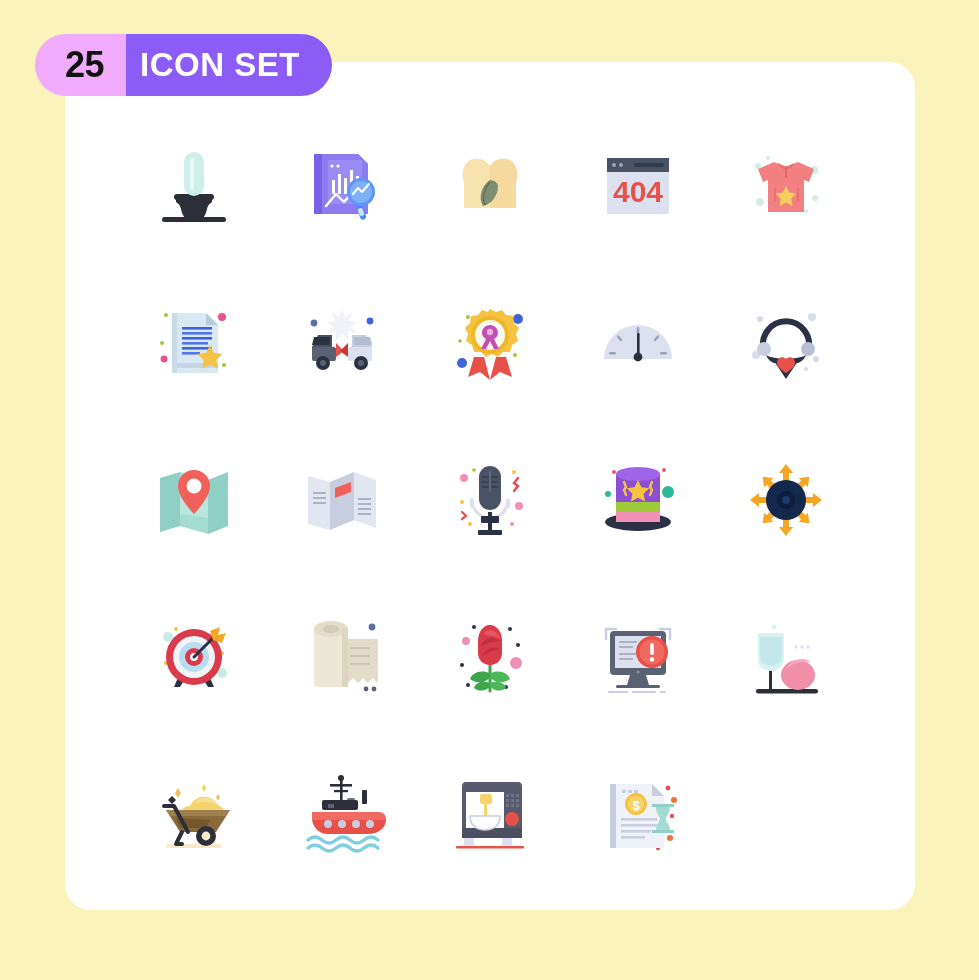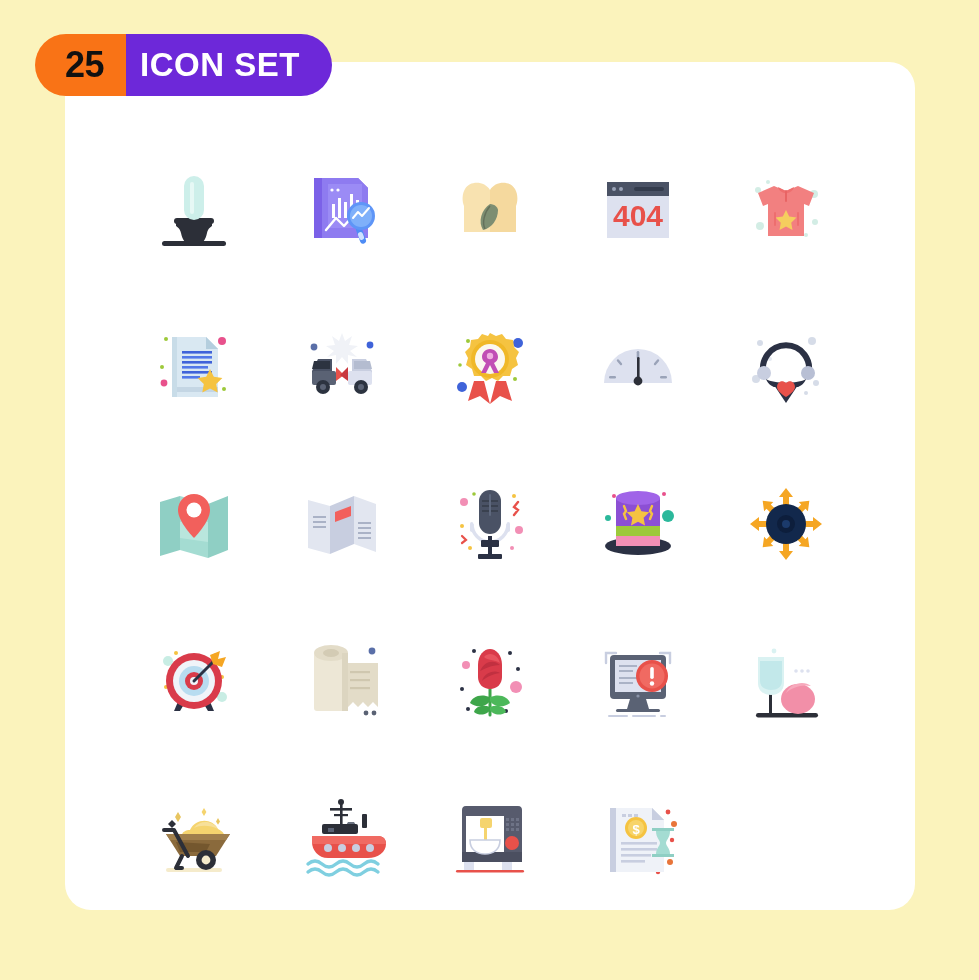--- a/index.html
+++ b/index.html
@@ -34,50 +34,50 @@
     position: absolute;
     left: 35px;
     top: 34px;
     height: 62px;
     display: flex;
     align-items: stretch;
     z-index: 5;
     filter: none;
   }
   .badge-count {
-    background: #f97316;
+    background: #f0abfc;
     border-top-left-radius: 31px;
     border-bottom-left-radius: 31px;
     color: #111111;
     font-size: 36px;
     font-weight: bold;
     display: flex;
     align-items: center;
     justify-content: center;
     padding: 0 22px 0 30px;
     letter-spacing: -0.5px;
   }
   .badge-title {
-    background: #6d28d9;
+    background: #8b5cf6;
     border-top-right-radius: 31px;
     border-bottom-right-radius: 31px;
     color: #FFFFFF;
     font-size: 33px;
     font-weight: bold;
     display: flex;
     align-items: center;
     justify-content: center;
     padding: 0 32px 0 14px;
     letter-spacing: 0.5px;
   }
   
   .grid {
     position: absolute;
     left: 120px;
-    top: 136px;
+    top: 112px;
     width: 740px;
     display: grid;
     grid-template-columns: repeat(5, 148px);
     grid-template-rows: repeat(5, 148px);
     row-gap: 9px;
   }
   .cell {
     width: 148px;
     height: 148px;
     display: flex;

